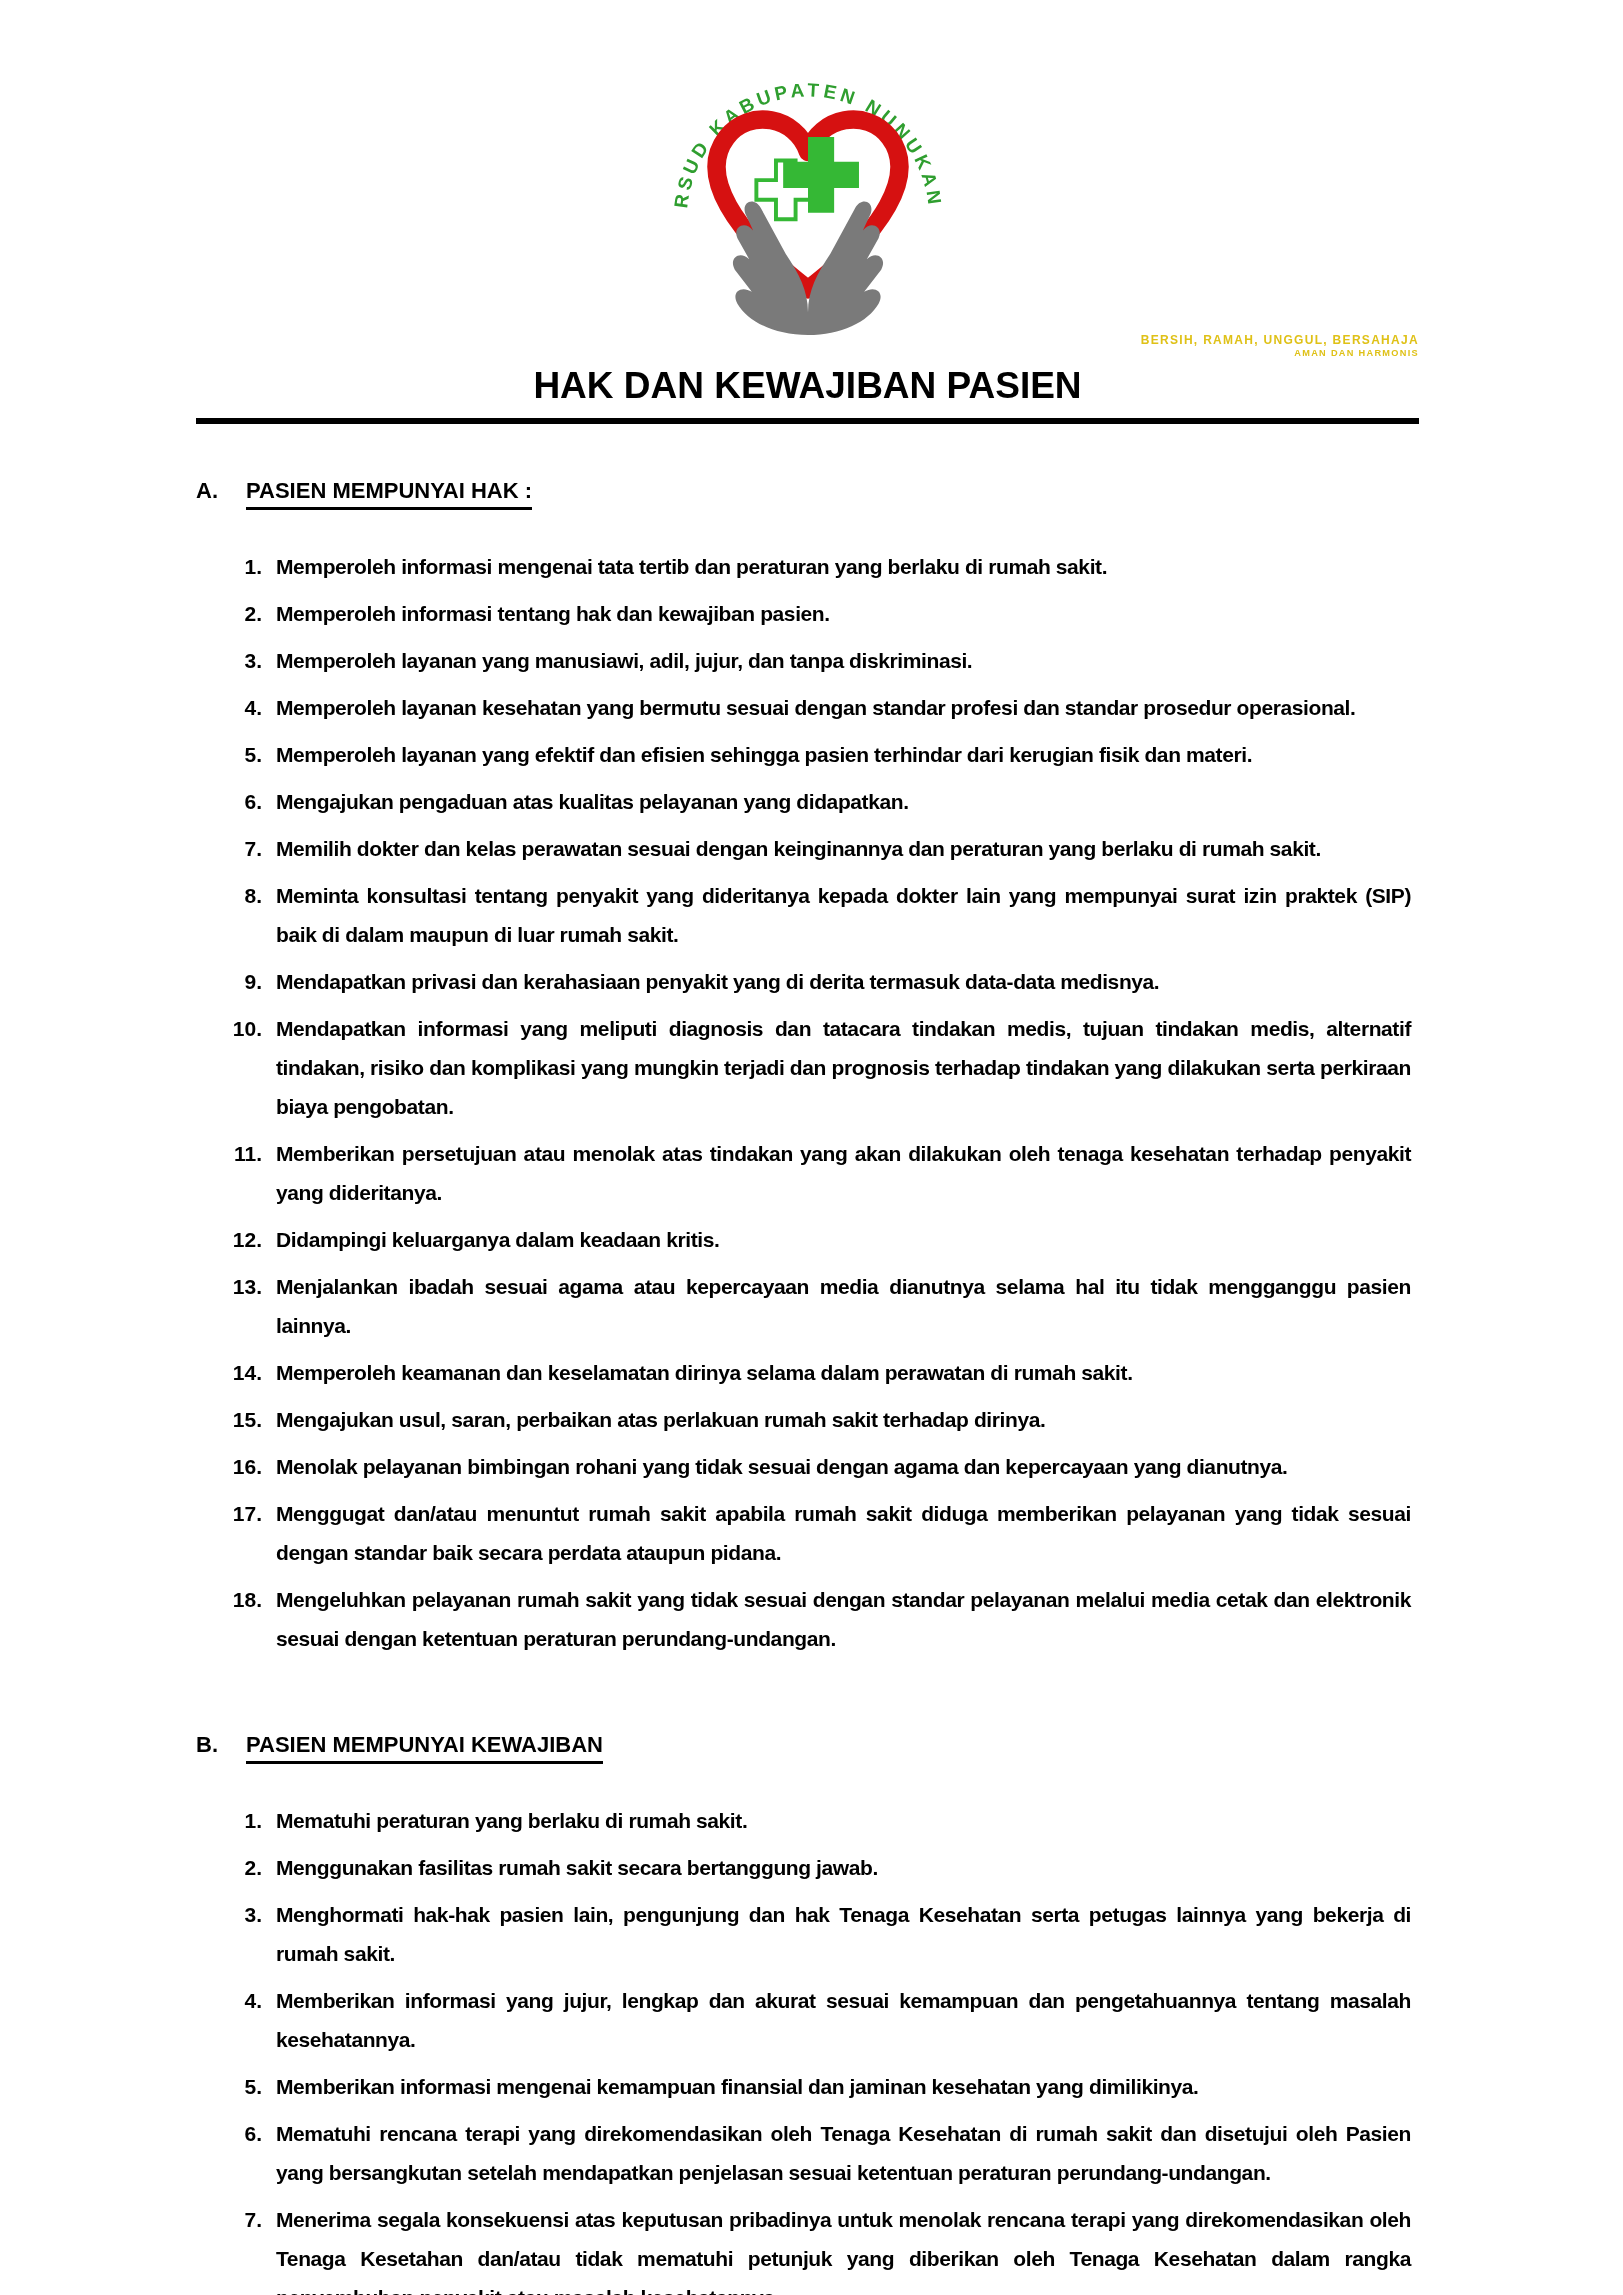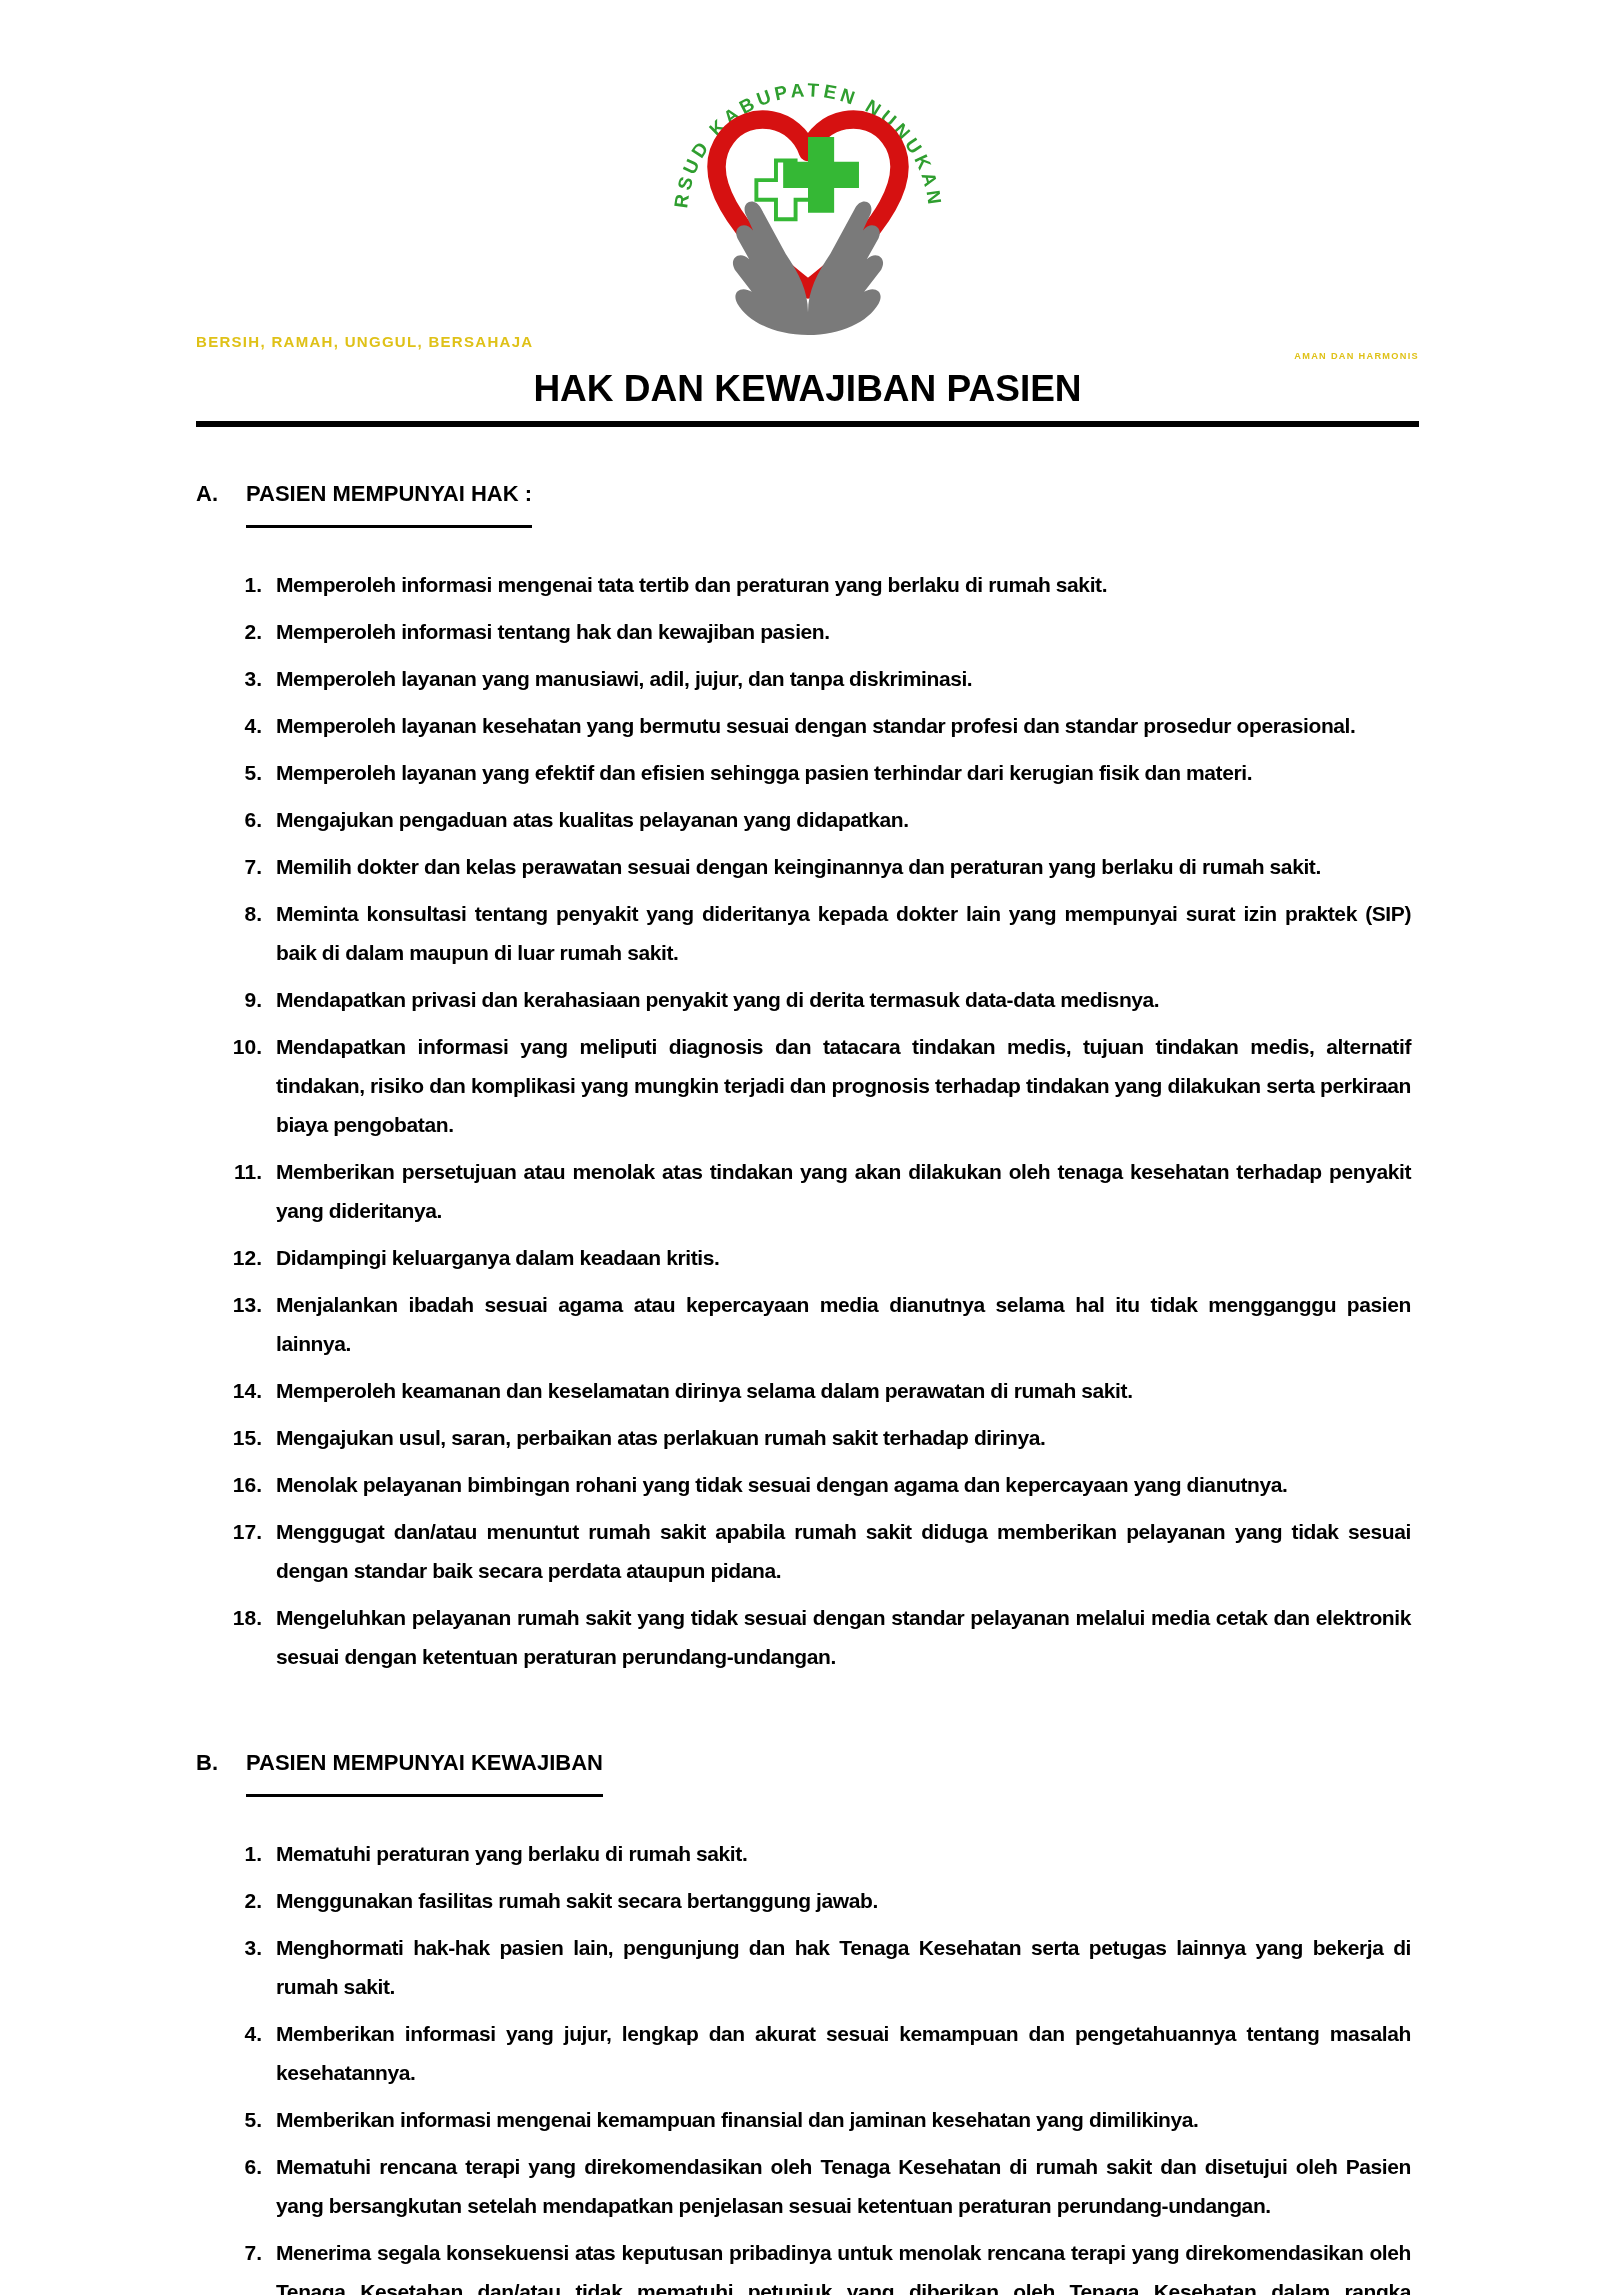--- a/index.html
+++ b/index.html
@@ -25,25 +25,25 @@
     padding-top: 54px;
     text-align: center;
   }
   .logo-svg {
     width: 308px;
     height: 281px;
     display: inline-block;
   }
   .motto-1 {
     margin-top: -3.9px;
-    font-size: 15px;
+    font-size: 12px;
     font-weight: bold;
     letter-spacing: 1.3px;
     color: #dfc117;
-    text-align: left;
+    text-align: right;
   }
   .motto-2 {
     font-size: 9.2px;
     font-weight: bold;
     letter-spacing: 1.3px;
     color: #dfc117;
     text-align: right;
     margin-top: 1.3px;
   }
   
@@ -81,21 +81,21 @@
     font-size: 22px;
     font-weight: bold;
     line-height: 31px;
   }
   .section-label {
     width: 50px;
     flex: 0 0 50px;
   }
   .section-title {
     border-bottom: 3.9px solid #000;
-    padding-bottom: 16px;
+    padding-bottom: 1px;
   }
   ol.rights {
     list-style: none;
     counter-reset: item;
     margin: 37px 0 0 0;
     padding: 0 0 0 72px;
   }
   ol.rights > li {
     counter-increment: item;
     position: relative;

